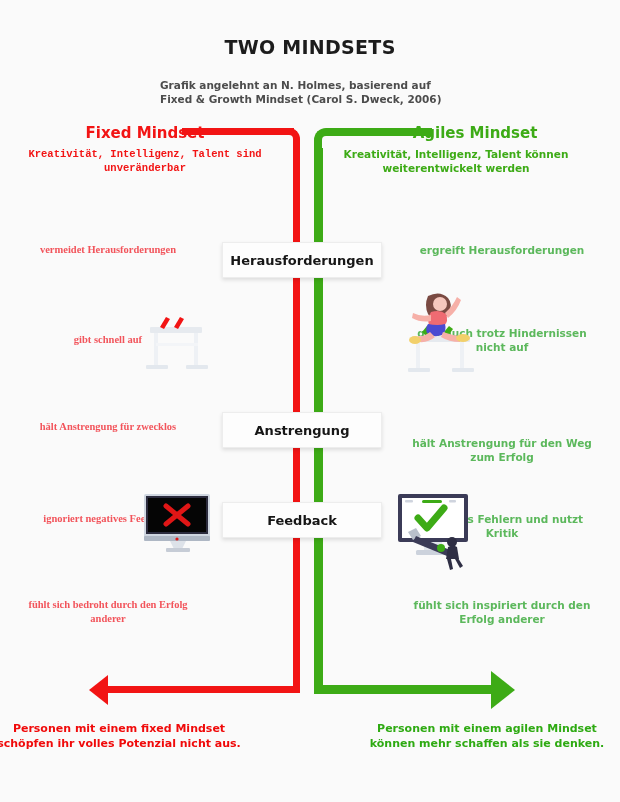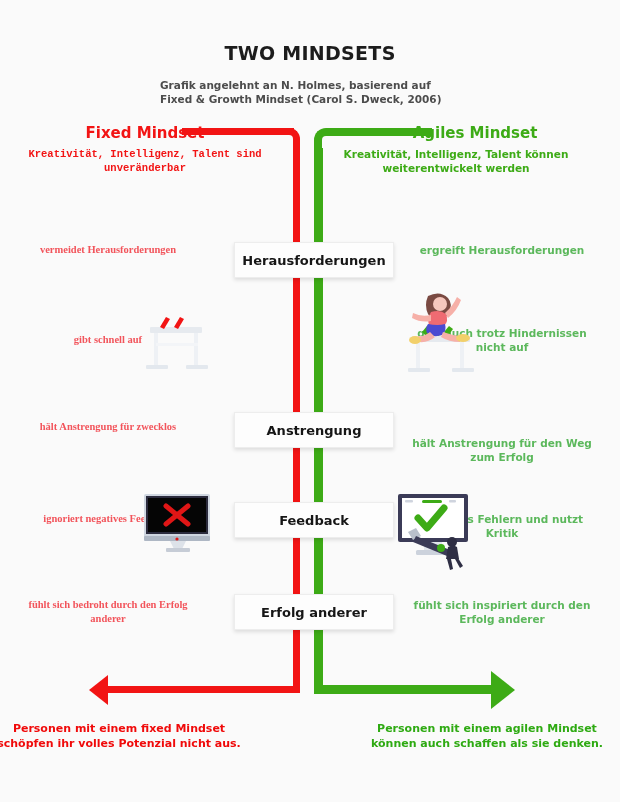--- a/index.html
+++ b/index.html
@@ -16,21 +16,21 @@
   }
   .stage {
     position: relative;
     width: 620px;
     height: 802px;
   }
 
   
   .title {
     position: absolute;
-    top: 42px;
+    top: 36px;
     left: 0;
     width: 620px;
     text-align: center;
     font-size: 19px;
     font-weight: bold;
     color: #1c1c1c;
     letter-spacing: 0.3px;
   }
   .subtitle {
     position: absolute;
@@ -153,21 +153,21 @@
     width: 0;
     height: 0;
     border-top: 19px solid transparent;
     border-bottom: 19px solid transparent;
     border-left: 24px solid #3dab16;
   }
 
   
   .center-box {
     position: absolute;
-    left: 234px;
+    left: 222px;
     width: 160px;
     height: 36px;
     background: #fdfdfd;
     border: 1px solid #ededed;
     box-shadow: 0 2px 4px rgba(0,0,0,0.12);
     display: flex;
     align-items: center;
     justify-content: center;
     font-size: 13px;
     font-weight: bold;
@@ -305,19 +305,18 @@
     <path d="M22 44 L56 58 l-3 6 L19 50 z" fill="#3b3b57"></path>
     <circle cx="47" cy="56" r="4" fill="#3dab16"></circle>
 
     <circle cx="58" cy="50" r="5" fill="#2e2e44"></circle>
     <path d="M54 55 q5 -3 9 0 l2 12 l-13 0 z" fill="#2e2e44"></path>
     <path d="M53 67 l3 11 l3 -1 l-2 -10 z" fill="#2e2e44"></path>
     <path d="M61 67 l5 9 l3 -2 l-5 -8 z" fill="#2e2e44"></path>
   </svg>
 
   <div class="cap left" style="top:598px;">fühlt sich bedroht durch den Erfolg anderer</div>
-  <div class="center-box" style="top:594px;">Erfolg anderer</div>
   <div class="cap right" style="top:598px;">fühlt sich inspiriert durch den Erfolg anderer</div>
 
   <div class="concl left">Personen mit einem fixed Mindset schöpfen ihr volles Potenzial nicht aus.</div>
-  <div class="concl right">Personen mit einem agilen Mindset können auch schaffen als sie denken.</div>
+  <div class="concl right">Personen mit einem agilen Mindset können mehr schaffen als sie denken.</div>
 
 </div>
 
 </body></html>

